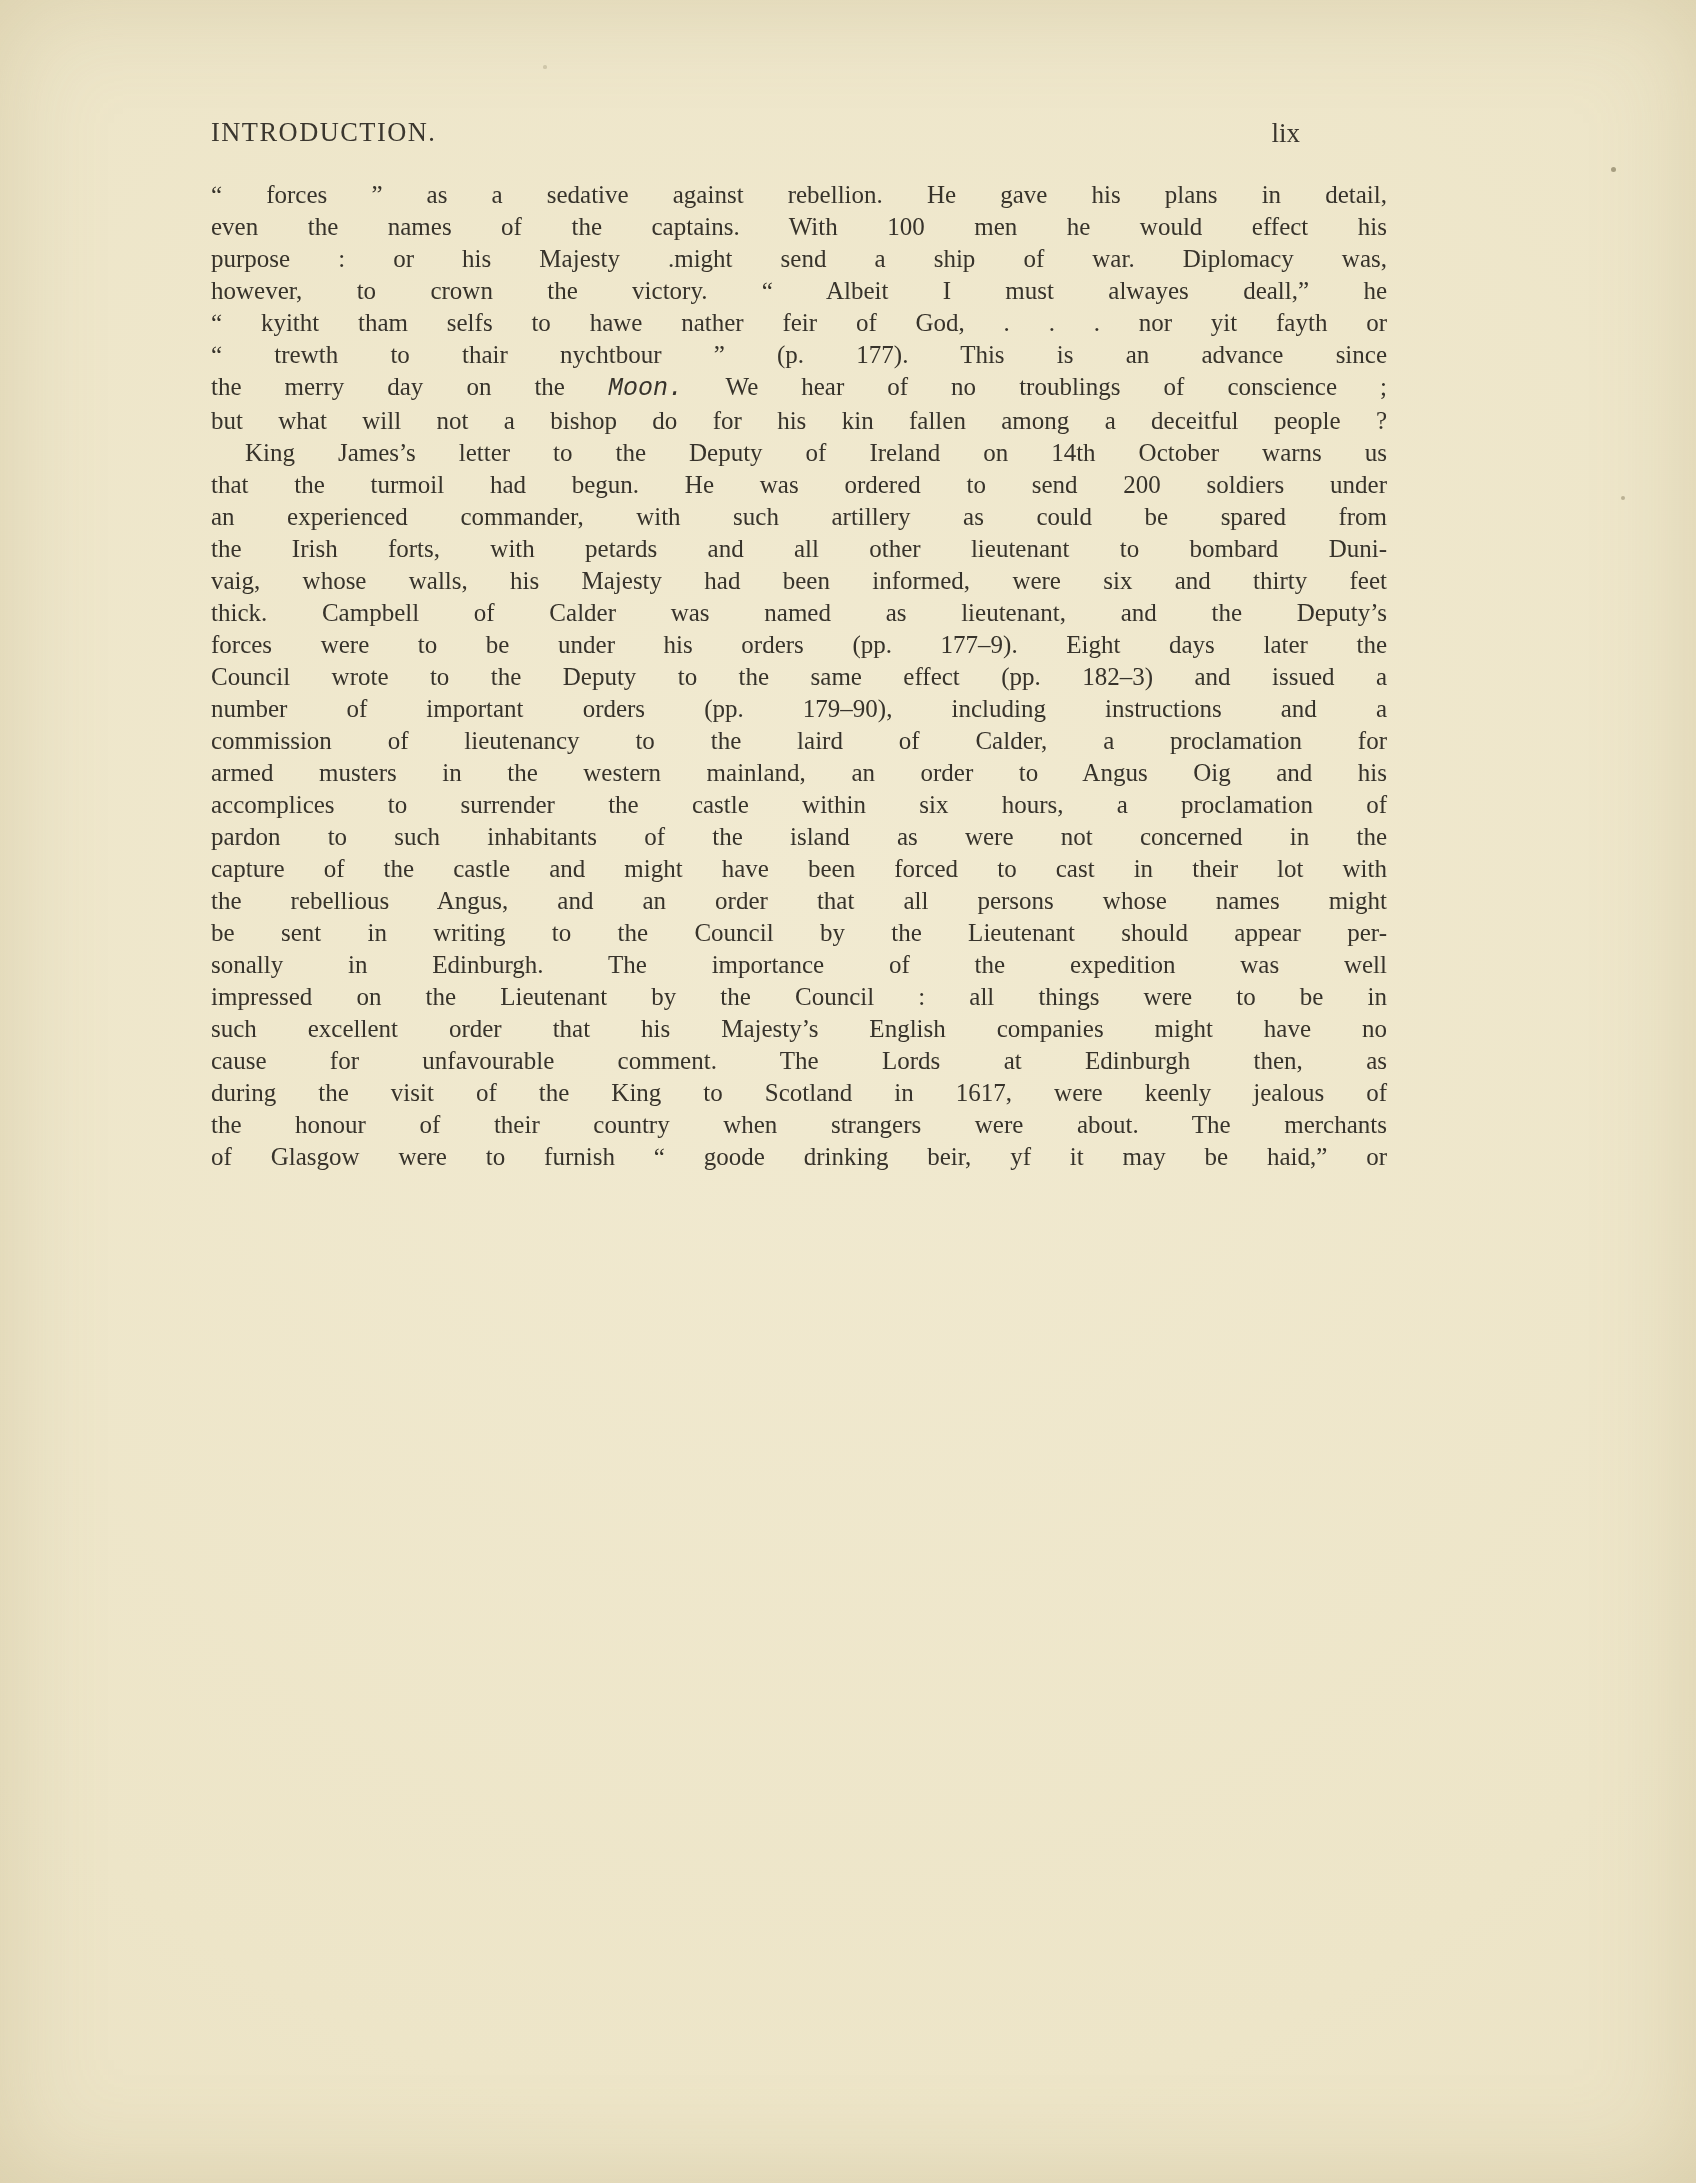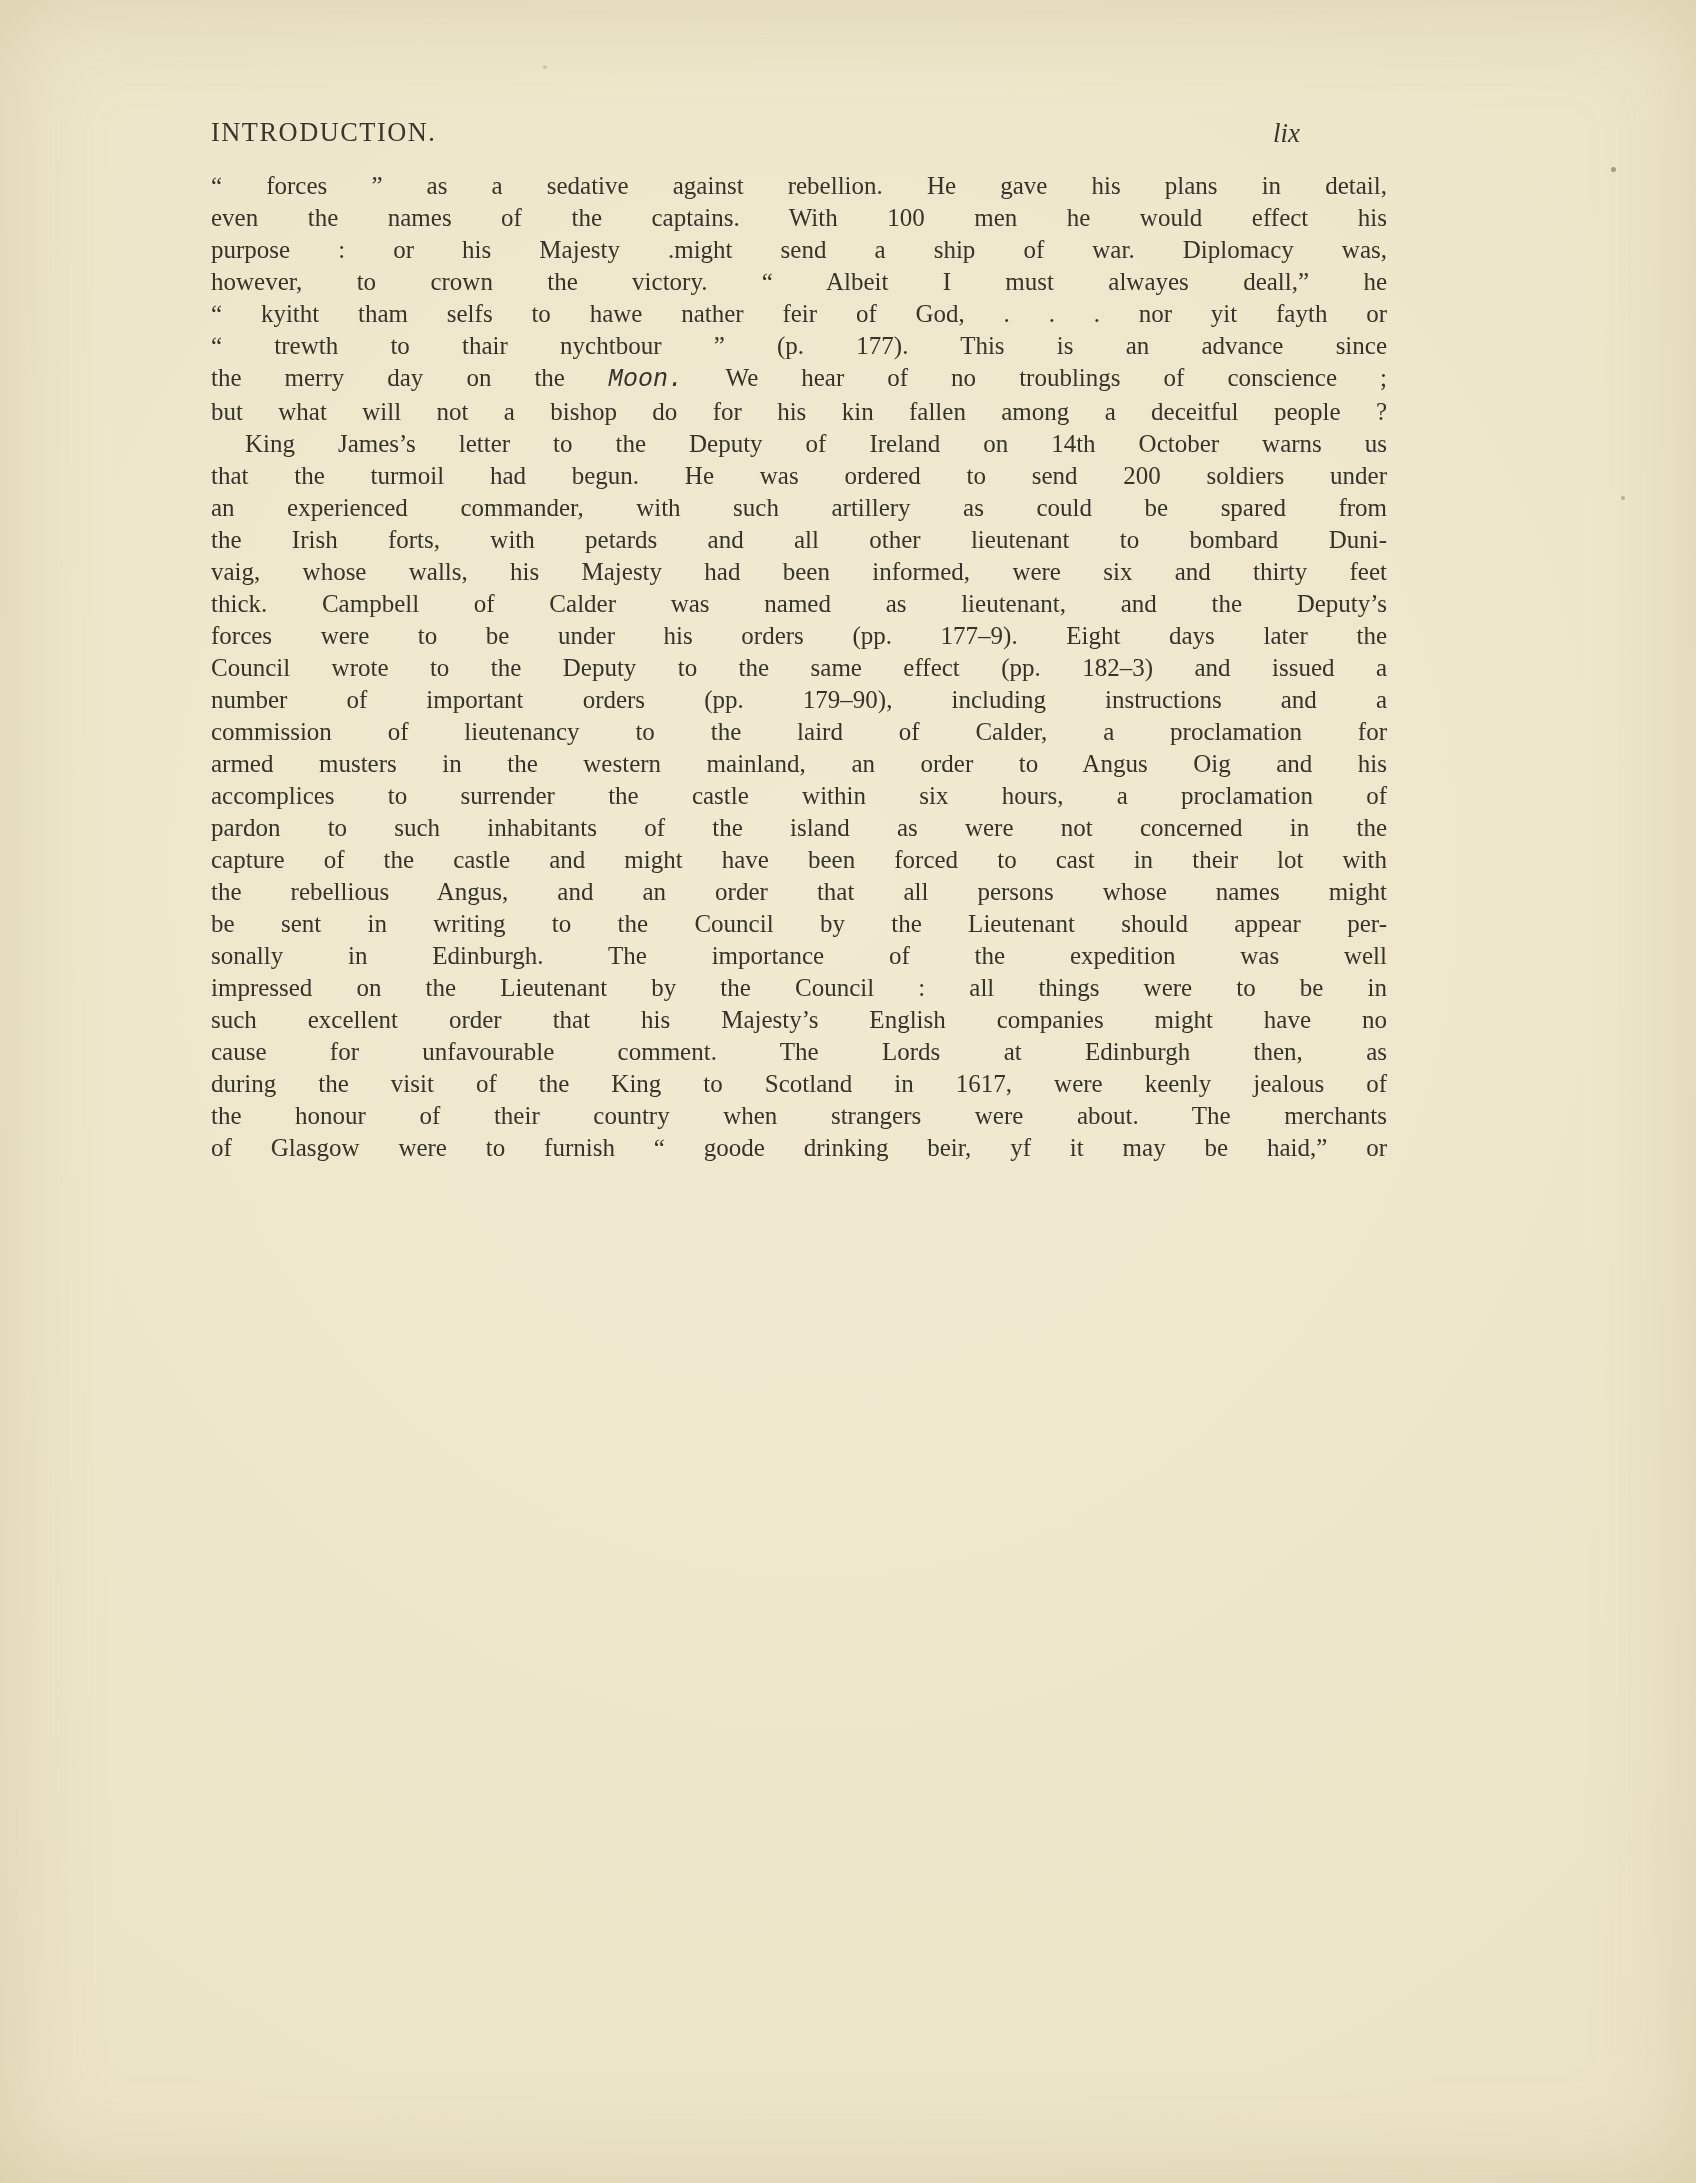--- a/index.html
+++ b/index.html
@@ -11,22 +11,22 @@
     box-shadow: inset 0 0 103px rgba(170,150,100,0.28);
     font-family:"Liberation Serif","DejaVu Serif",serif;
     color:#38342c;
     overflow:hidden;
   }
   .content{position:absolute;left:211px;top:117px;width:1176px;}
   .page-header{position:relative;height:40px;}
   .header-title{
     text-align:left;font-size:26.4px;letter-spacing:1.5px;color:#3a362e;
   }
-  .page-num{position:absolute;right:87px;top:0.7px;font-size:27px;color:#3a362e;font-style:italic;}
-  .text-block{margin-top:13px;}
+  .page-num{position:absolute;right:87px;top:0.7px;font-size:27px;color:#3a362e;}
+  .text-block{margin-top:22px;}
   .paragraph{margin:0;}
   .line{
     font-size:25px;line-height:32px;
     text-align:justify;
     text-align-last:justify;
     word-spacing:1.5px;
     color:#37332b;
   }
   .line.indent{text-indent:34px;}
   .italic{font-style:italic;font-family:Liberation Mono, monospace;}

